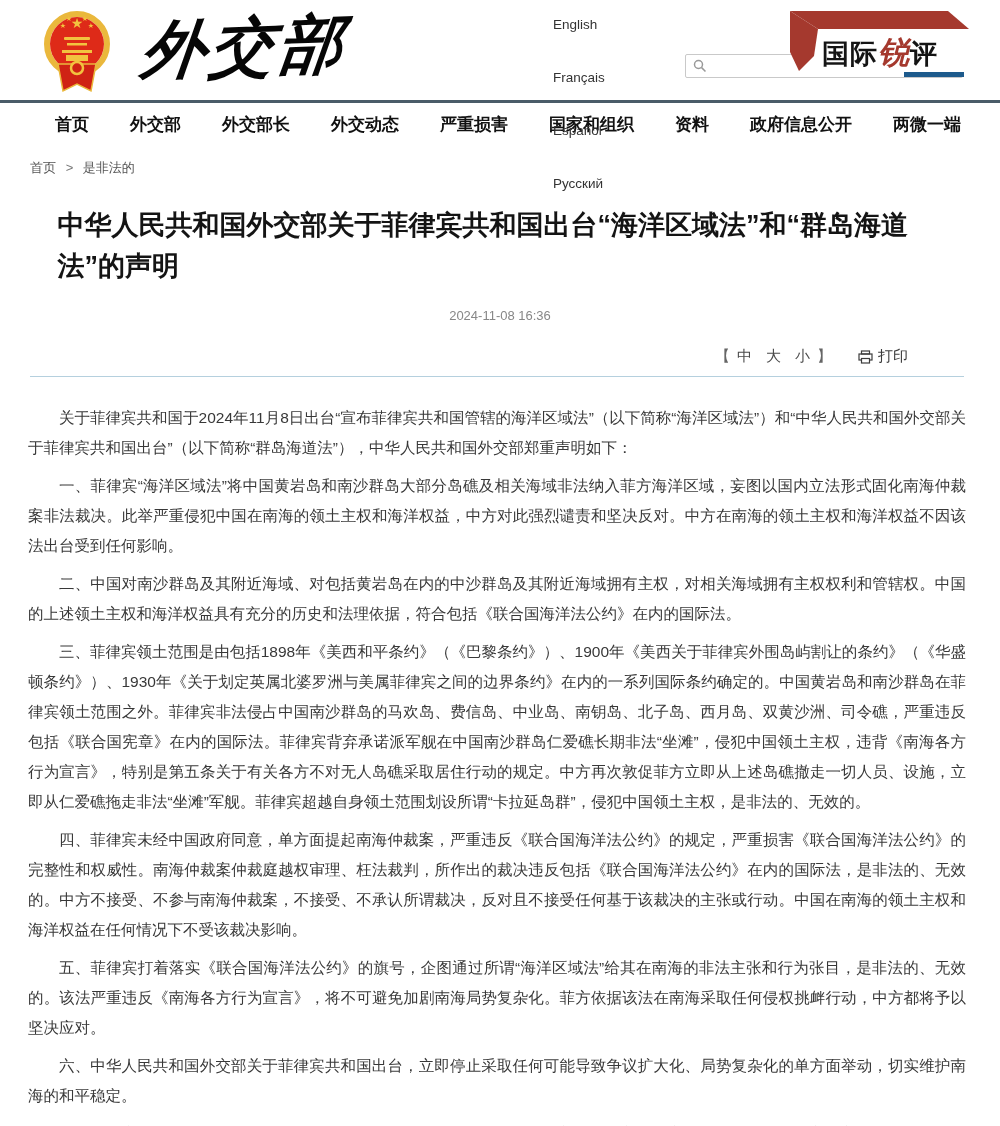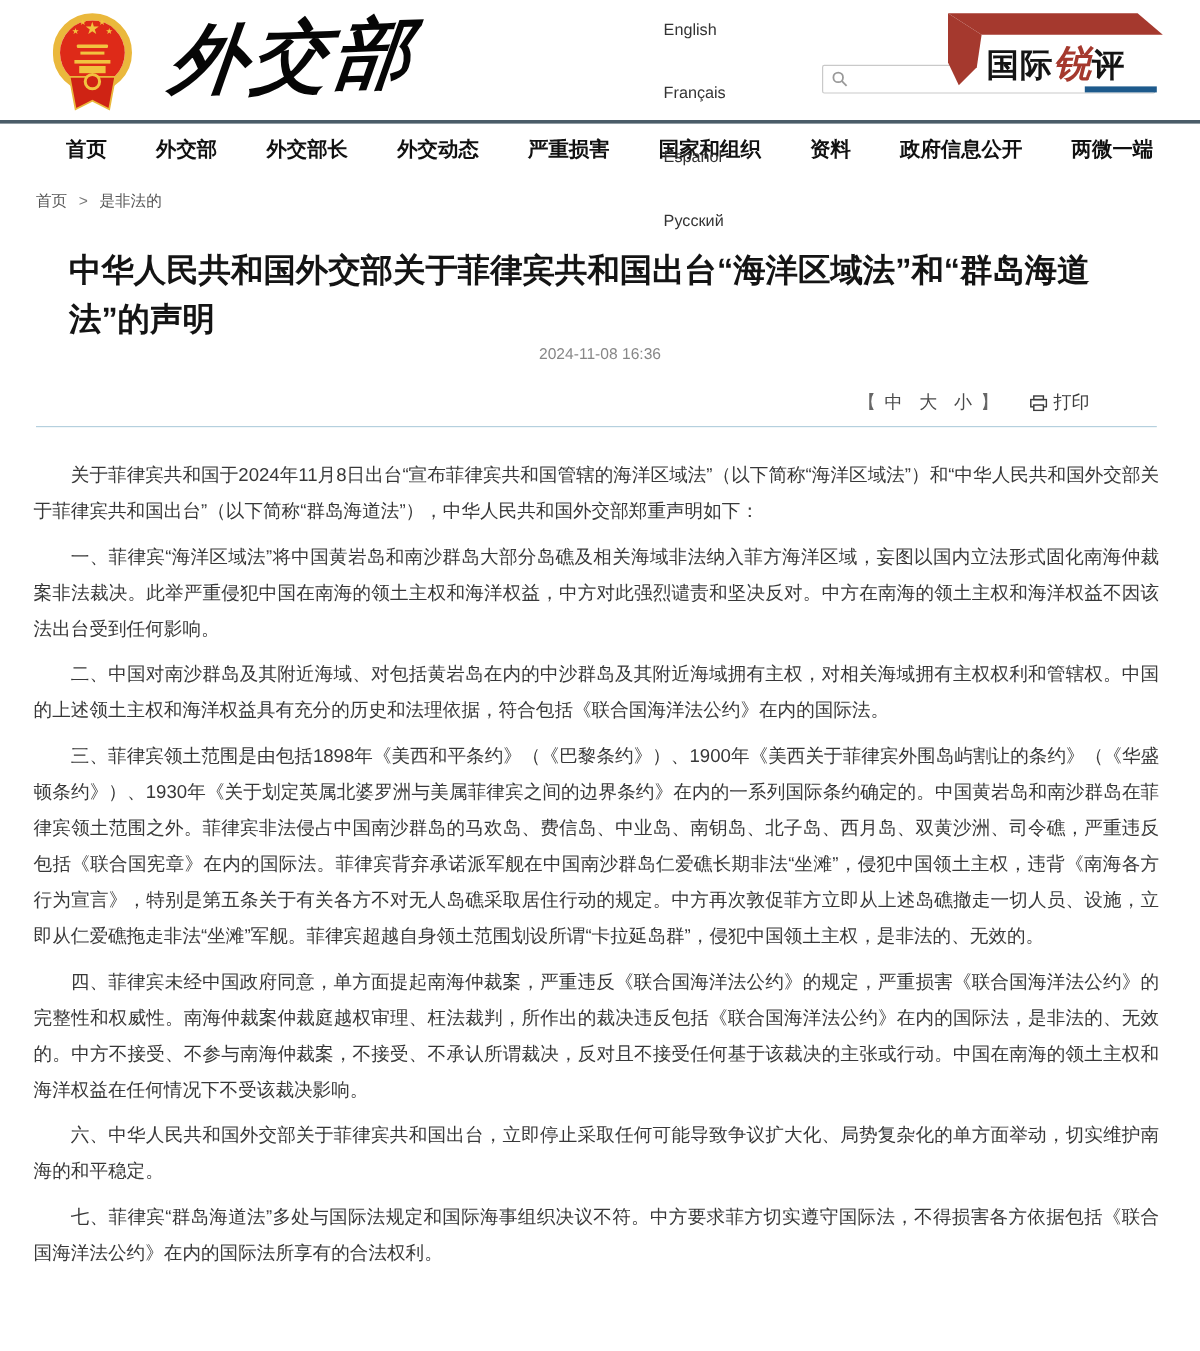--- a/index.html
+++ b/index.html
@@ -50,21 +50,21 @@
   
   .breadcrumb { padding-left:30px; margin-top:13px; font-size:13px; color:#555; }
   .breadcrumb .bc-home { cursor:pointer; }
   .breadcrumb .bc-sep { margin:0 6px; color:#777; }
 
   
   .article-title {
     max-width:885px; margin:28px auto 0; text-align:left;
     font-size:27px; line-height:41px; font-weight:bold; color:#141414;
   }
-  .article-date { text-align:center; font-size:13px; color:#878787; }
+  .article-date { text-align:center; margin-top:21px; font-size:13px; color:#878787; }
 
   .toolbar {
     display:flex; justify-content:flex-end; align-items:center;
     padding-right:92px; margin-top:24px; font-size:15px; color:#4a4a4a;
   }
   .toolbar .bracket { color:#666; }
   .toolbar .size-btn { margin:0 7px; cursor:pointer; }
   .print-btn { display:flex; align-items:center; margin-left:26px; cursor:pointer; gap:5px; color:#3c3c3c;text-align:right; }
 
   .divider { margin:10px 36px 0 30px; border-bottom:1px solid #b5d0de; }
@@ -161,15 +161,16 @@
 </div>
 
 <div class="divider"></div>
 
 <div class="article-body">
   <p>关于菲律宾共和国于2024年11月8日出台“宣布菲律宾共和国管辖的海洋区域法”（以下简称“海洋区域法”）和“中华人民共和国外交部关于菲律宾共和国出台”（以下简称“群岛海道法”），中华人民共和国外交部郑重声明如下：</p>
   <p>一、菲律宾“海洋区域法”将中国黄岩岛和南沙群岛大部分岛礁及相关海域非法纳入菲方海洋区域，妄图以国内立法形式固化南海仲裁案非法裁决。此举严重侵犯中国在南海的领土主权和海洋权益，中方对此强烈谴责和坚决反对。中方在南海的领土主权和海洋权益不因该法出台受到任何影响。</p>
   <p>二、中国对南沙群岛及其附近海域、对包括黄岩岛在内的中沙群岛及其附近海域拥有主权，对相关海域拥有主权权利和管辖权。中国的上述领土主权和海洋权益具有充分的历史和法理依据，符合包括《联合国海洋法公约》在内的国际法。</p>
   <p>三、菲律宾领土范围是由包括1898年《美西和平条约》（《巴黎条约》）、1900年《美西关于菲律宾外围岛屿割让的条约》（《华盛顿条约》）、1930年《关于划定英属北婆罗洲与美属菲律宾之间的边界条约》在内的一系列国际条约确定的。中国黄岩岛和南沙群岛在菲律宾领土范围之外。菲律宾非法侵占中国南沙群岛的马欢岛、费信岛、中业岛、南钥岛、北子岛、西月岛、双黄沙洲、司令礁，严重违反包括《联合国宪章》在内的国际法。菲律宾背弃承诺派军舰在中国南沙群岛仁爱礁长期非法“坐滩”，侵犯中国领土主权，违背《南海各方行为宣言》，特别是第五条关于有关各方不对无人岛礁采取居住行动的规定。中方再次敦促菲方立即从上述岛礁撤走一切人员、设施，立即从仁爱礁拖走非法“坐滩”军舰。菲律宾超越自身领土范围划设所谓“卡拉延岛群”，侵犯中国领土主权，是非法的、无效的。</p>
   <p>四、菲律宾未经中国政府同意，单方面提起南海仲裁案，严重违反《联合国海洋法公约》的规定，严重损害《联合国海洋法公约》的完整性和权威性。南海仲裁案仲裁庭越权审理、枉法裁判，所作出的裁决违反包括《联合国海洋法公约》在内的国际法，是非法的、无效的。中方不接受、不参与南海仲裁案，不接受、不承认所谓裁决，反对且不接受任何基于该裁决的主张或行动。中国在南海的领土主权和海洋权益在任何情况下不受该裁决影响。</p>
+  <p>五、菲律宾打着落实《联合国海洋法公约》的旗号，企图通过所谓“海洋区域法”给其在南海的非法主张和行为张目，是非法的、无效的。该法严重违反《南海各方行为宣言》，将不可避免加剧南海局势复杂化。菲方依据该法在南海采取任何侵权挑衅行动，中方都将予以坚决应对。</p>
   <p>六、中华人民共和国外交部关于菲律宾共和国出台，立即停止采取任何可能导致争议扩大化、局势复杂化的单方面举动，切实维护南海的和平稳定。</p>
   <p>七、菲律宾“群岛海道法”多处与国际法规定和国际海事组织决议不符。中方要求菲方切实遵守国际法，不得损害各方依据包括《联合国海洋法公约》在内的国际法所享有的合法权利。</p>
 </div>
 
 </body></html>

